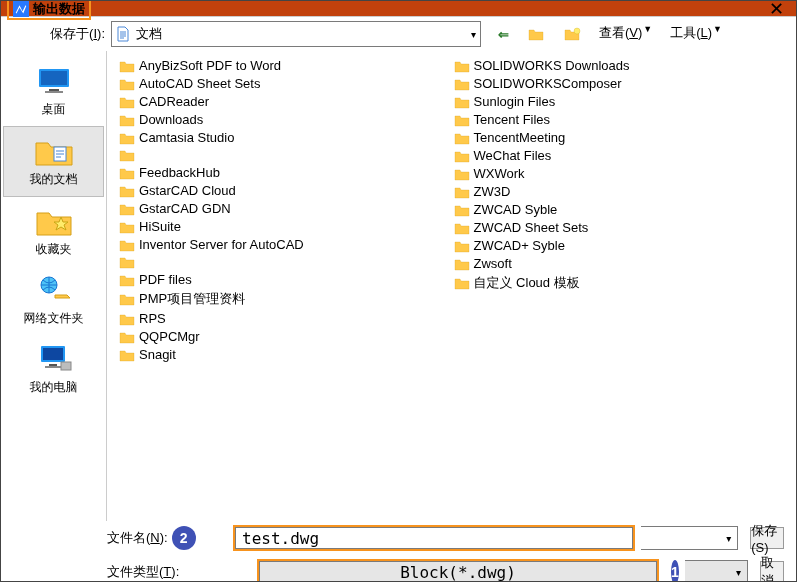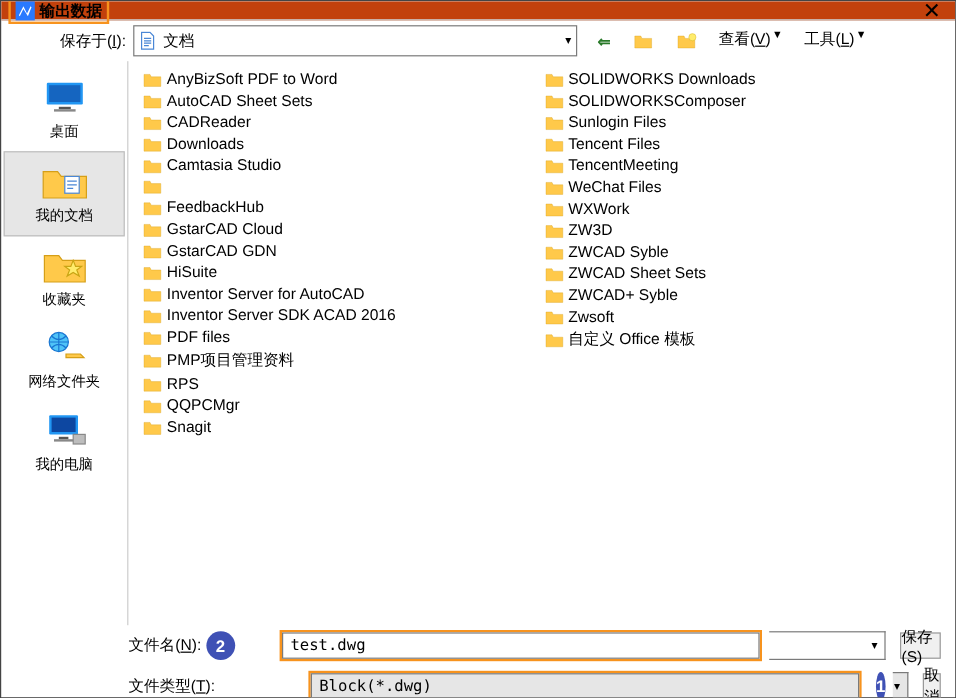--- a/index.html
+++ b/index.html
@@ -31,23 +31,23 @@
   .filecol { display:flex; flex-direction:column; gap:1px; flex:1;}
   .filerow { display:flex; align-items:center; gap:4px; padding:1px 2px; cursor:pointer; white-space:nowrap;}
   .folder-icon { width:16px; height:14px; display:inline-block;}
   
   .bottom { position:absolute; top: 500px; left:0; right:0; padding:6px 12px 10px 106px; display:flex; flex-direction:column; gap:8px;margin-top:18px;}
   .brow { display:flex; align-items:center; gap:6px;}
   .brow .blabel { min-width:120px; display:flex; align-items:center; gap:4px;}
   .brow .u { text-decoration:underline;}
   .brow .numcirc { width:24px; height:24px; border-radius:50%; background:#3f51b5; color:#fff; font-weight:bold; display:flex; align-items:center; justify-content:center; font-size:14px;}
   .brow .field-wrap { border:2px solid #f7931e; }
-  .brow .field { height:22px; border:1px solid #7a7a7a; padding:0 6px; font-family: monospace; font-size:13px;}
+  .brow .field { height:22px; border:1px solid #7a7a7a; padding:0 6px; font-family: monospace; font-size:16px;}
   .brow .fname { width:398px; background:#fff;}
-  .brow .ftype { width:457px; background:#e6e6e6;}
+  .brow .ftype { width:398px; background:#e6e6e6;text-align:center;}
   .brow .bbtn { width:100px; height:22px; border:1px solid #999; background:#f0f0f0; cursor:pointer; display:flex; align-items:center; justify-content:center;}
   .spacer { flex:1; }
   
   svg.folder { fill:#ffc94a; stroke:#d59f18; stroke-width:0.3;}
   svg.doc { fill:#fff; stroke:#4a87d6; stroke-width:1;}
 </style>
 </head>
 <body>
 
 <div class="titlebar">
@@ -220,21 +220,20 @@
         <div class="filerow">
           <svg class="folder folder-icon" viewBox="0 0 16 14" width="16" height="14">
             <path d="M1 3 h5 l1 2 h8 v8 h-14 z"></path>
           </svg>
           <span>Inventor Server for AutoCAD</span>
         </div>
         <div class="filerow">
           <svg class="folder folder-icon" viewBox="0 0 16 14" width="16" height="14">
             <path d="M1 3 h5 l1 2 h8 v8 h-14 z"></path>
           </svg>
-          <span>Inventor Server SDK ACAD 2016</span>
         </div>
         <div class="filerow">
           <svg class="folder folder-icon" viewBox="0 0 16 14" width="16" height="14">
             <path d="M1 3 h5 l1 2 h8 v8 h-14 z"></path>
           </svg>
           <span>PDF files</span>
         </div>
         <div class="filerow">
           <svg class="folder folder-icon" viewBox="0 0 16 14" width="16" height="14">
             <path d="M1 3 h5 l1 2 h8 v8 h-14 z"></path>
@@ -330,21 +329,21 @@
         <div class="filerow">
           <svg class="folder folder-icon" viewBox="0 0 16 14" width="16" height="14">
             <path d="M1 3 h5 l1 2 h8 v8 h-14 z"></path>
           </svg>
           <span>Zwsoft</span>
         </div>
         <div class="filerow">
           <svg class="folder folder-icon" viewBox="0 0 16 14" width="16" height="14">
             <path d="M1 3 h5 l1 2 h8 v8 h-14 z"></path>
           </svg>
-          <span>自定义 Office 模板</span>
+          <span>自定义 Cloud 模板</span>
         </div>
       </div>
   </div>
 </div>
 
 <div class="bottom">
   <div class="brow">
     <span class="blabel">
       <span><span>文件名(</span><span class="u">N</span><span>):</span></span>
       <span class="numcirc">2</span>

